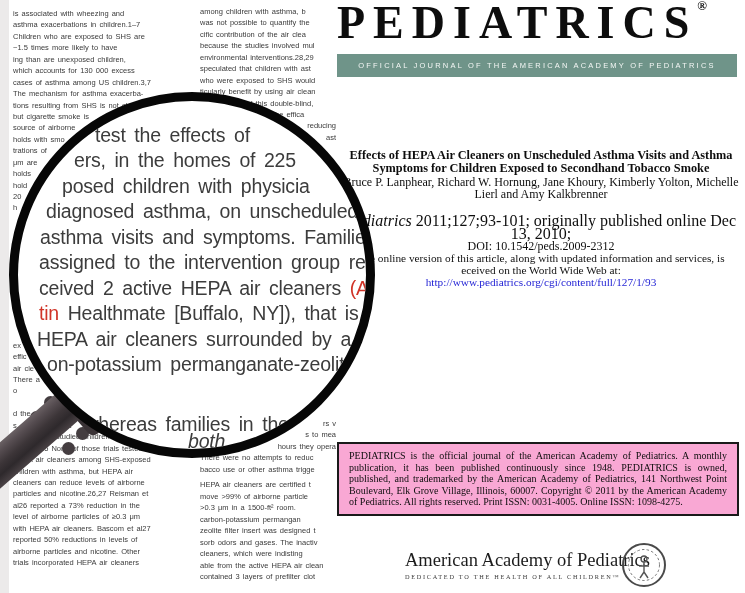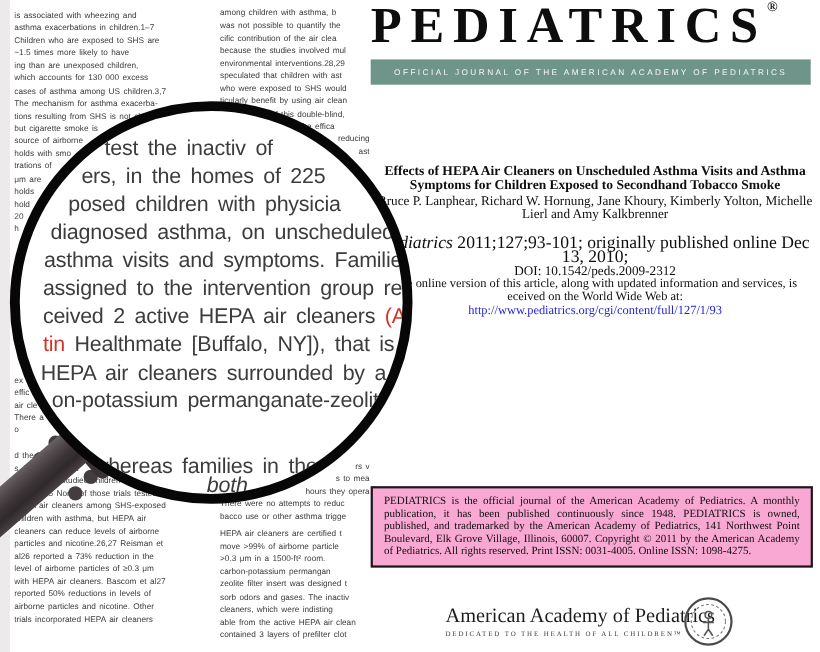--- a/index.html
+++ b/index.html
@@ -203,21 +203,21 @@
   </svg>
 
   <div class="knob" style="left:44px;top:396px;"></div>
   <div class="knob" style="left:30px;top:411px;"></div>
   <div class="knob" style="left:76px;top:427px;"></div>
   <div class="knob" style="left:62px;top:442px;"></div>
   <div class="collar"></div>
   <div class="handle"></div>
 
   <div class="lens">
-    <div class="lens-ln" style="left:77px;top:23px;"><span>test the inactiv of</span></div>
+    <div class="lens-ln" style="left:77px;top:23px;"><span>test the effects of</span></div>
     <div class="lens-ln" style="left:56px;top:48px;"><span>ers, in the homes of 225</span></div>
     <div class="lens-ln" style="left:44px;top:74px;"><span>posed children with physicia</span></div>
     <div class="lens-ln" style="left:28px;top:99px;"><span>diagnosed asthma, on unscheduled</span></div>
     <div class="lens-ln" style="left:22px;top:125px;"><span>asthma visits and symptoms. Families</span></div>
     <div class="lens-ln" style="left:21px;top:150px;"><span>assigned to the intervention group re-</span></div>
     <div class="lens-ln" style="left:21px;top:176px;"><span>ceived 2 active HEPA air cleaners </span><span class="red">(Aus-</span></div>
     <div class="lens-ln" style="left:21px;top:201px;"><span class="red">tin</span><span> Healthmate [Buffalo, NY]), that is,</span></div>
     <div class="lens-ln" style="left:19px;top:227px;"><span>HEPA air cleaners surrounded by a car-</span></div>
     <div class="lens-ln" style="left:29px;top:252px;"><span>on-potassium permanganate-zeolit</span></div>
     <div class="lens-ln" style="left:41px;top:278px;margin-top:34px;"><span>rt, whereas families in the cont</span></div>

